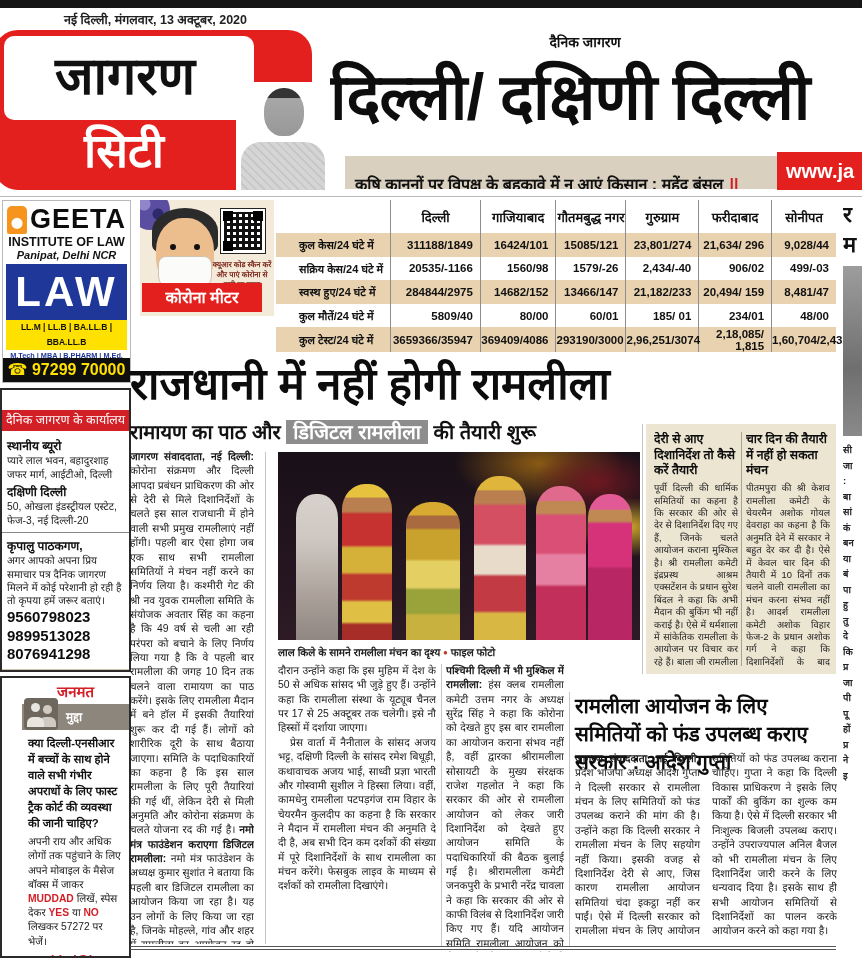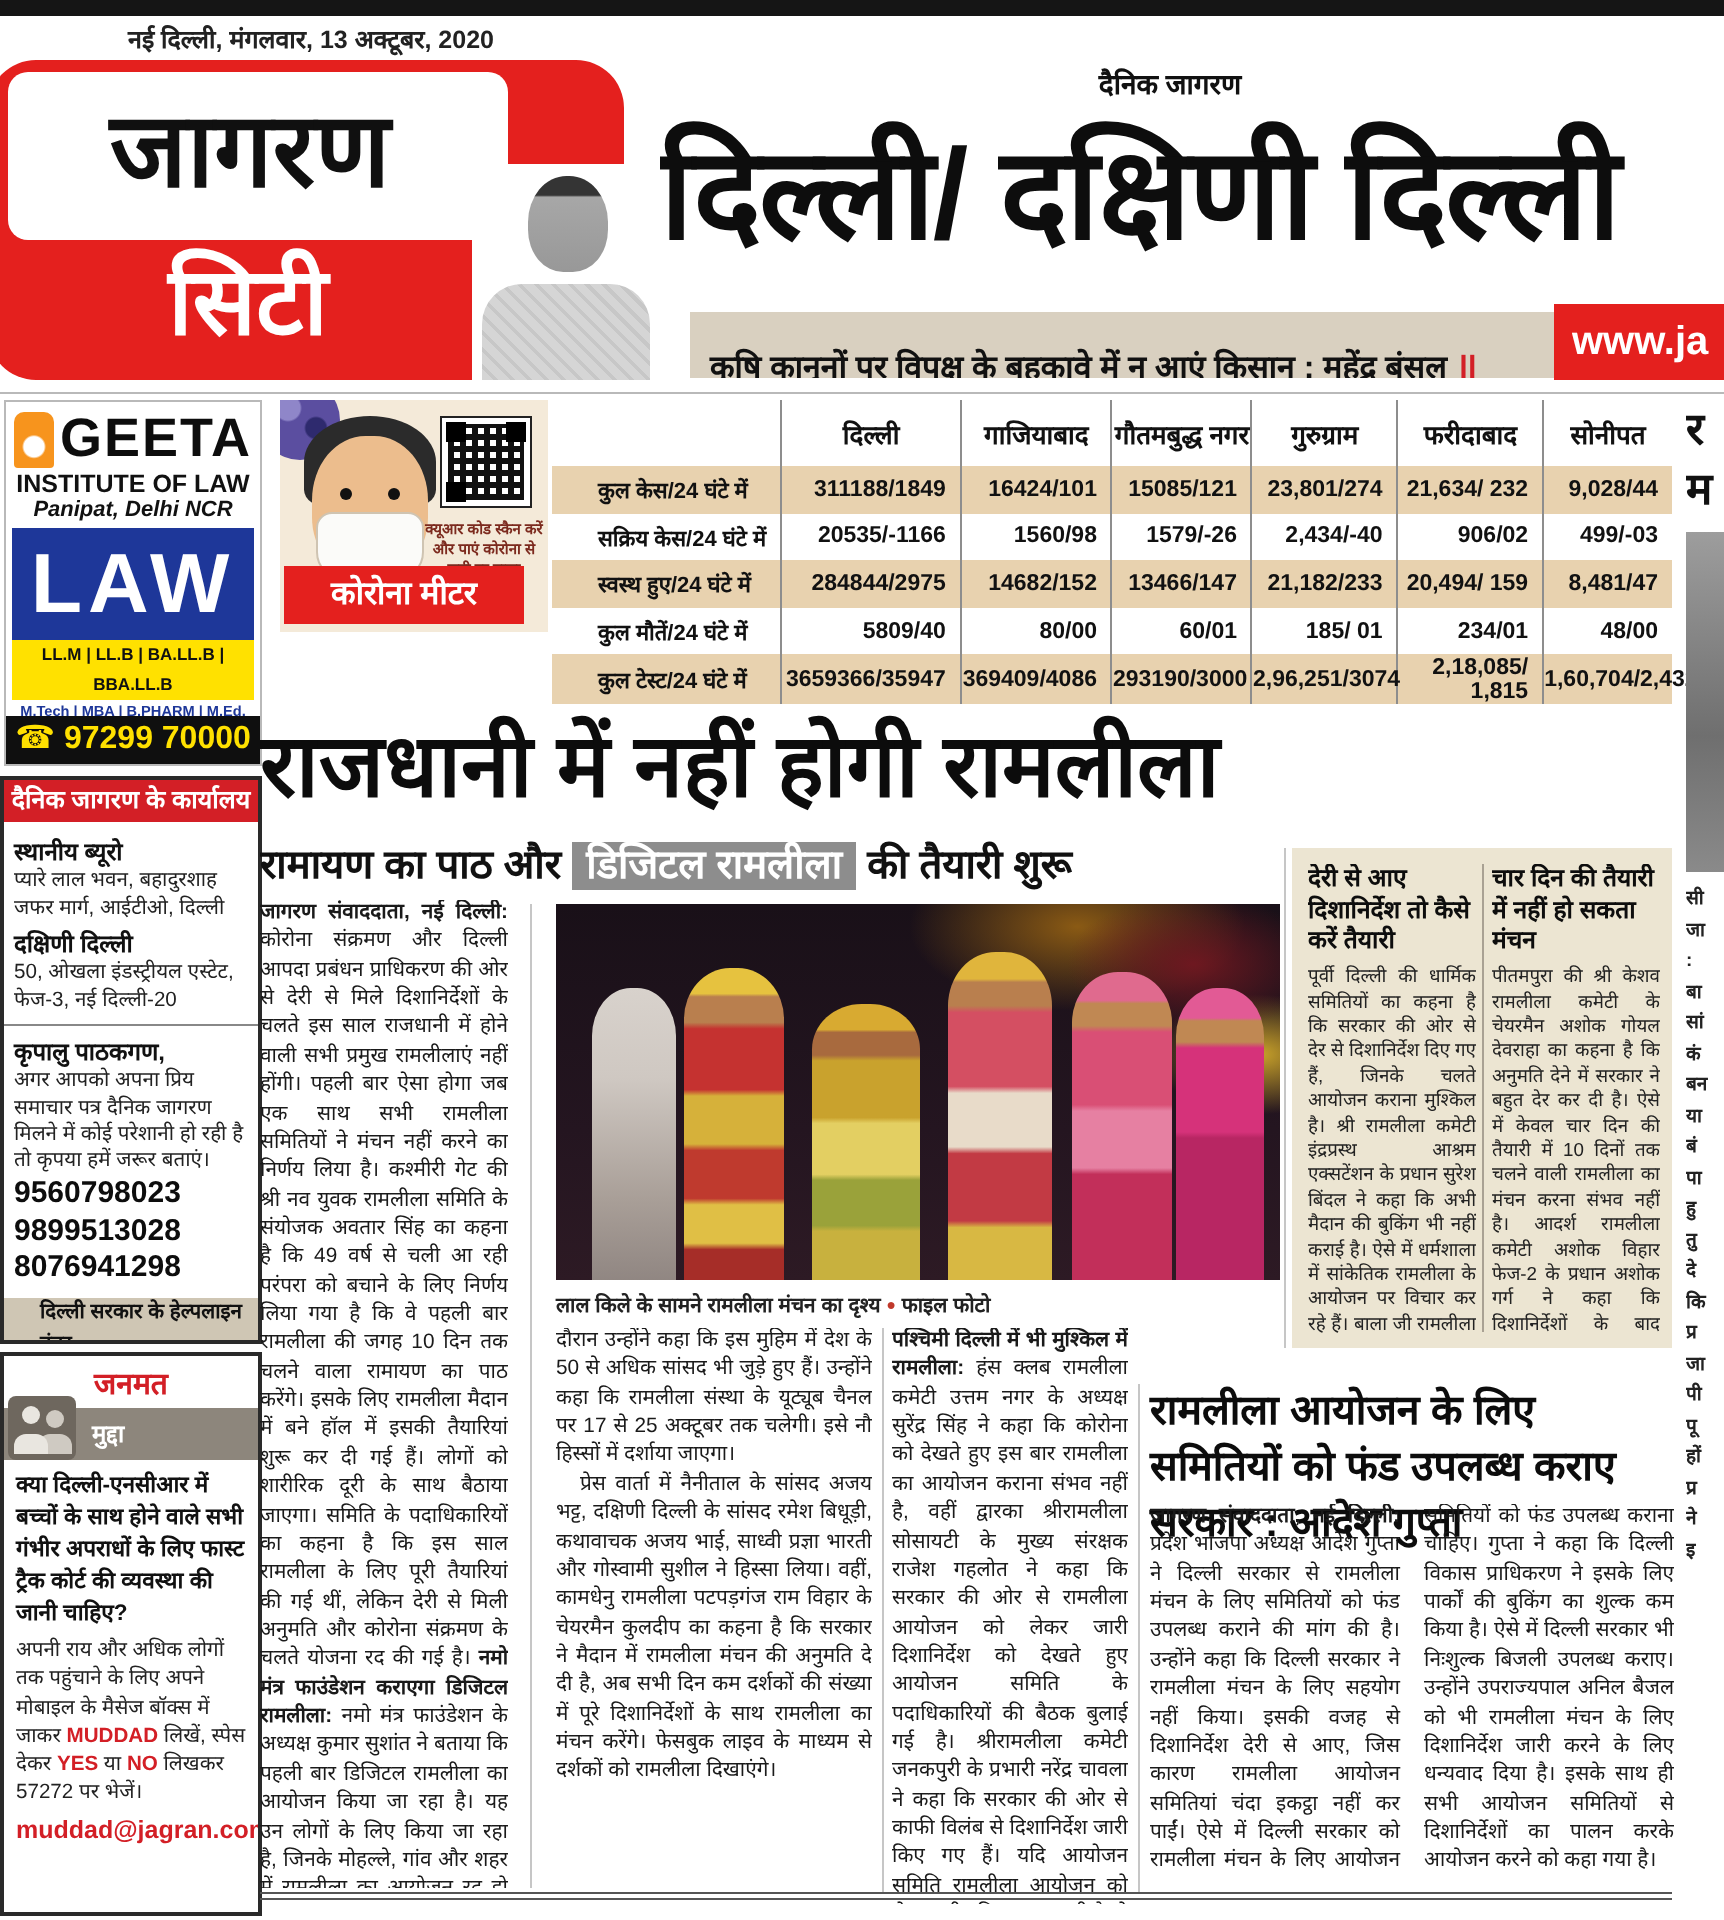--- a/index.html
+++ b/index.html
@@ -57,32 +57,32 @@
   .g-logo { width:20px; height:28px; border-radius:5px 5px 2px 2px; background:radial-gradient(circle at 50% 62%,#fff 0 5px,transparent 6px),#f7941d; }
   .g-name { font-size:27px; font-weight:900; letter-spacing:1px; color:#0d0d0d; }
   .g-inst { text-align:center; font-size:12.5px; font-weight:900; }
   .g-city { text-align:center; font-size:11px; font-weight:800; font-style:italic; }
   .g-law { margin:3px 3px 0 3px; height:56px; background:#1e3799; color:#fff; font-size:42px; font-weight:900; letter-spacing:3px; text-align:center; line-height:56px; }
   .g-yellow { margin:0 3px; background:#ffe100; font-size:8.5px; font-weight:900; text-align:center; line-height:15px; color:#111; }
   .g-courses { margin:0 3px; font-size:7.3px; font-weight:800; text-align:center; line-height:11px; color:#1e3799; }
   .g-phone { position:absolute; left:0; bottom:0; width:100%; height:24px; background:#0f0f0f; color:#ffe100; font-size:16px; font-weight:900; text-align:center; line-height:24px; }
 
   .offices { position:absolute; left:0; top:388px; width:131px; height:284px; border:2px solid #2a2a2a; background:#fff; overflow:hidden; }
-  .off-head { background:#d31f26; color:#fff; font-size:12.5px; font-weight:700; text-align:center; line-height:21px; }
+  .off-head { background:#d31f26; color:#fff; font-size:12.5px; font-weight:400; text-align:center; line-height:21px;margin-top:20px; }
   .off-body { padding:4px 5px 0 5px; }
   .off-title { font-size:12px; font-weight:700; margin-top:2px; }
   .off-addr { font-size:10.3px; line-height:1.32; color:#222; }
   .off-div { border-top:1px solid #888; margin:5px -5px 4px -5px; }
   .off-note { font-size:10.3px; line-height:1.3; color:#222; }
   .off-phone { font-size:15px; font-weight:900; line-height:1.25; color:#0d0d0d; }
   .help-head { background:#cfc6b4; font-size:10.3px; font-weight:900; line-height:16px; padding-left:18px; margin:5px -5px 2px -5px; }
   .helpline { font-size:11.5px; font-weight:800; line-height:1.5; }
   .helpline .b { color:#d31f26; font-size:8px; vertical-align:1px; }
 
-  .janmat { position:absolute; left:0; top:676px; width:131px; height:282px; border:2px solid #2a2a2a; background:#fff; overflow:hidden; }
+  .janmat { position:absolute; left:0; top:676px; width:131px; height:282px; border:2px solid #2a2a2a; background:#fff; overflow:hidden;padding-left:20px; }
   .jm-title { color:#d31f26; font-size:15px; font-weight:900; text-align:center; margin-top:3px; }
   .jm-bar { position:relative; margin-top:3px; height:26px; background:#8d867c; }
   .jm-bar .word { position:absolute; left:44px; top:0; color:#fff; font-size:12px; font-weight:900; line-height:26px; }
   .ppl { position:absolute; left:2px; top:-6px; width:34px; height:32px; background:#6e675e; border-radius:4px; }
   .ppl::before { content:""; position:absolute; left:7px; top:5px; width:9px; height:9px; border-radius:50%; background:#e9e6e0; box-shadow:12px 2px 0 #cfcac2; }
   .ppl::after { content:""; position:absolute; left:3px; bottom:3px; width:17px; height:10px; border-radius:6px 6px 0 0; background:#e9e6e0; box-shadow:12px 0 0 #cfcac2; }
   .jm-q { padding:5px 6px 0 6px; font-size:11.3px; font-weight:900; line-height:1.42; }
   .jm-note { padding:4px 6px 0 6px; font-size:10.3px; line-height:1.38; color:#222; }
   .jm-note .kw { color:#d31f26; font-weight:900; }
   .jm-mail { padding:4px 6px; font-size:12.5px; font-weight:900; color:#d31f26; }
@@ -201,21 +201,21 @@
         <th>सोनीपत</th>
       </tr>
     </thead>
     <tbody>
       <tr class="beige">
         <td class="lbl">कुल केस/24 घंटे में</td>
         <td>311188/1849</td>
         <td>16424/101</td>
         <td>15085/121</td>
         <td>23,801/274</td>
-        <td>21,634/ 232</td>
+        <td>21,634/ 296</td>
         <td>9,028/44</td>
       </tr>
       <tr>
         <td class="lbl">सक्रिय केस/24 घंटे में</td>
         <td>20535/-1166</td>
         <td>1560/98</td>
         <td>1579/-26</td>
         <td>2,434/-40</td>
         <td>906/02</td>
         <td>499/-03</td>

